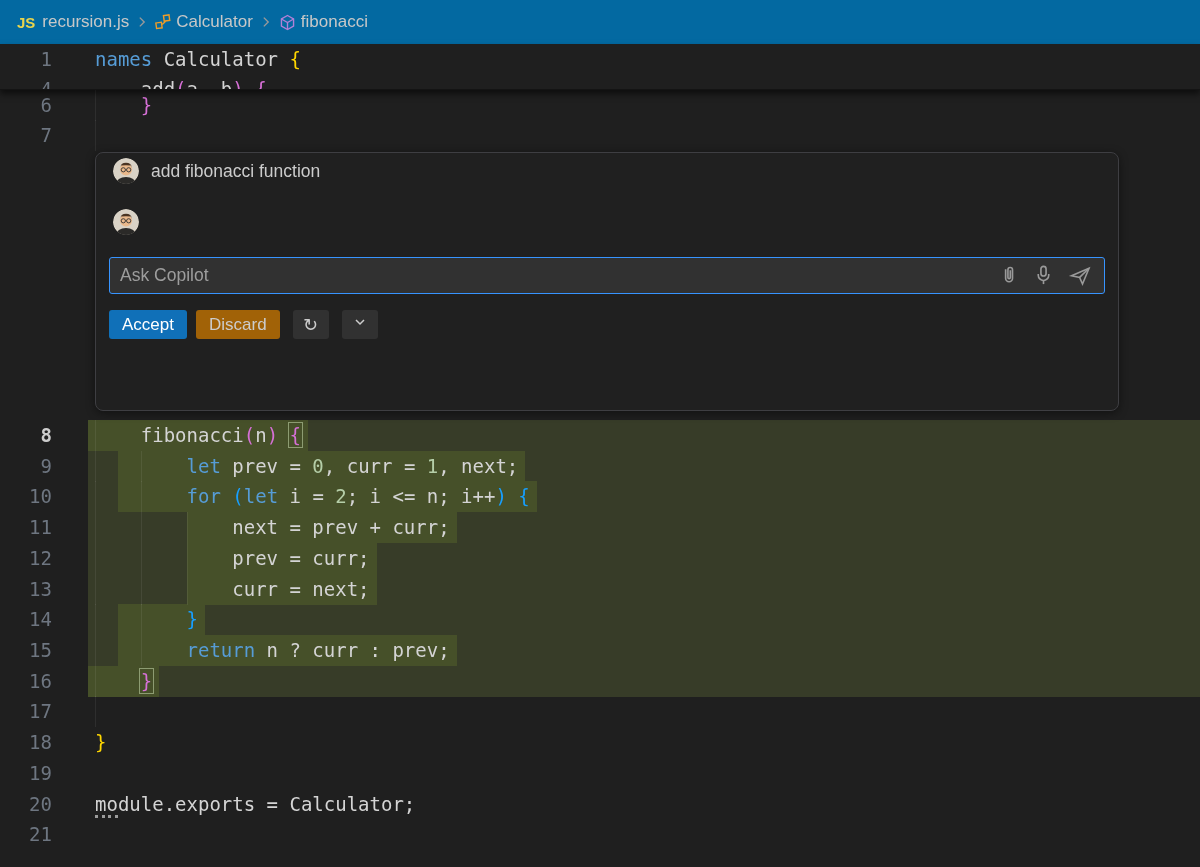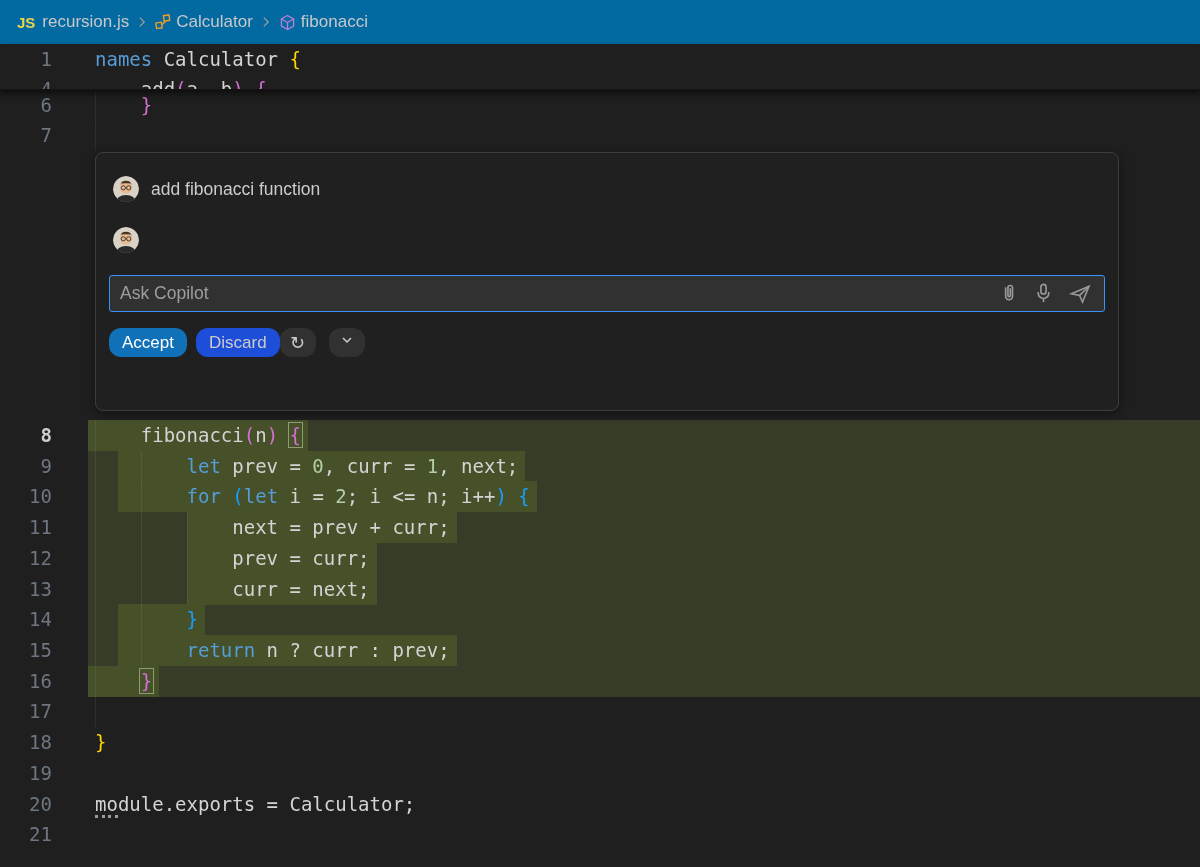--- a/index.html
+++ b/index.html
@@ -25,38 +25,38 @@
   .tk-kw{color:var(--kw);} .tk-fg{color:var(--fg);} .tk-num{color:var(--num);}
   .tk-b1{color:var(--b1);} .tk-b2{color:var(--b2);} .tk-b3{color:var(--b3);}
   .tk-bm{outline:1px solid rgba(200,218,175,0.55);outline-offset:1px;}
   .tk-hint{border-bottom:3px dotted #9b9b9b;padding-bottom:0px;}
   
   #sticky{position:absolute;left:0;top:44px;width:1200px;height:45px;background:#1f1f1f;overflow:hidden;
           z-index:5;box-shadow:0 4px 6px rgba(0,0,0,0.55);border-bottom:1px solid #141414;}
   
   .widget{position:absolute;left:95px;top:152px;width:1024px;height:259px;background:#202020;
           border:1px solid #3e3e42;border-radius:8px;box-sizing:border-box;z-index:6;
-          box-shadow:0 2px 10px rgba(0,0,0,0.45);padding:19px 13px 0 13px;}
+          box-shadow:0 2px 10px rgba(0,0,0,0.45);padding:1px 13px 0 13px;}
   .chat-row{display:flex;align-items:center;height:34px;margin-bottom:17px;padding-left:4px;}
   .avatar{width:26px;height:26px;border-radius:50%;overflow:hidden;flex:none;margin-right:12px;}
   .msg{color:#cccccc;font-size:17.5px;}
   .annotation-box{border:3px solid var(--red);padding:4px 64px 5px 9px;margin-left:-12px;border-radius:1px;}
   .input-wrap{position:relative;margin-top:18px;height:37px;background:#313131;
               border:1.5px solid var(--focus);border-radius:3px;box-sizing:border-box;
               display:flex;align-items:center;}
   .input-wrap input{flex:1;background:transparent;border:none;outline:none;color:#d4d4d4;
               font-size:17.5px;padding:0 0 0 10px;font-family:"Liberation Sans","DejaVu Sans",sans-serif;}
   .input-wrap input::placeholder{color:#9d9d9d;opacity:1;}
   .in-icons{display:flex;align-items:center;gap:14px;padding-right:12px;}
   .in-icons .icobtn{display:flex;align-items:center;cursor:pointer;}
   .actions{display:flex;align-items:center;margin-top:16px;}
-  .btn{font-size:17px;border:none;border-radius:12px;height:29px;padding:0 13px;cursor:pointer;
+  .btn{font-size:17px;border:none;border-radius:3px;height:29px;padding:0 13px;cursor:pointer;
        font-family:"Liberation Sans","DejaVu Sans",sans-serif;}
   .btn-accept{background:var(--accent);color:#ffffff;margin-right:9px;}
-  .btn-discard{background:#1d4ed8;color:#cccccc;}
+  .btn-discard{background:#a16207;color:#cccccc;margin-right:13px;}
   .btn-icon{background:#313131;color:#cccccc;width:36px;padding:0;margin-right:13px;
             display:flex;align-items:center;justify-content:center;font-size:18px;}
 </style>
 </head>
 <body>
 
 <div id="root">
 
   <div class="breadcrumb">
     <span class="crumb-js">JS</span>

